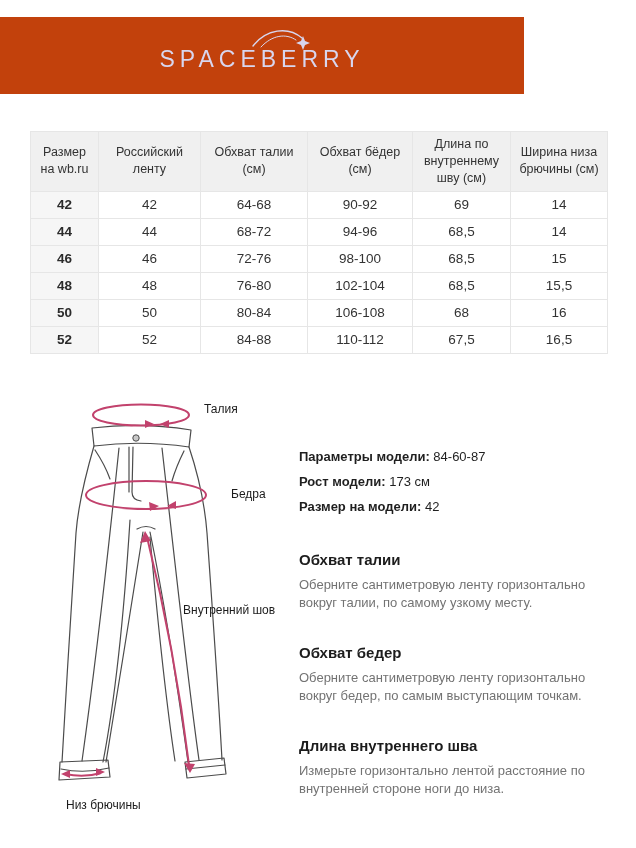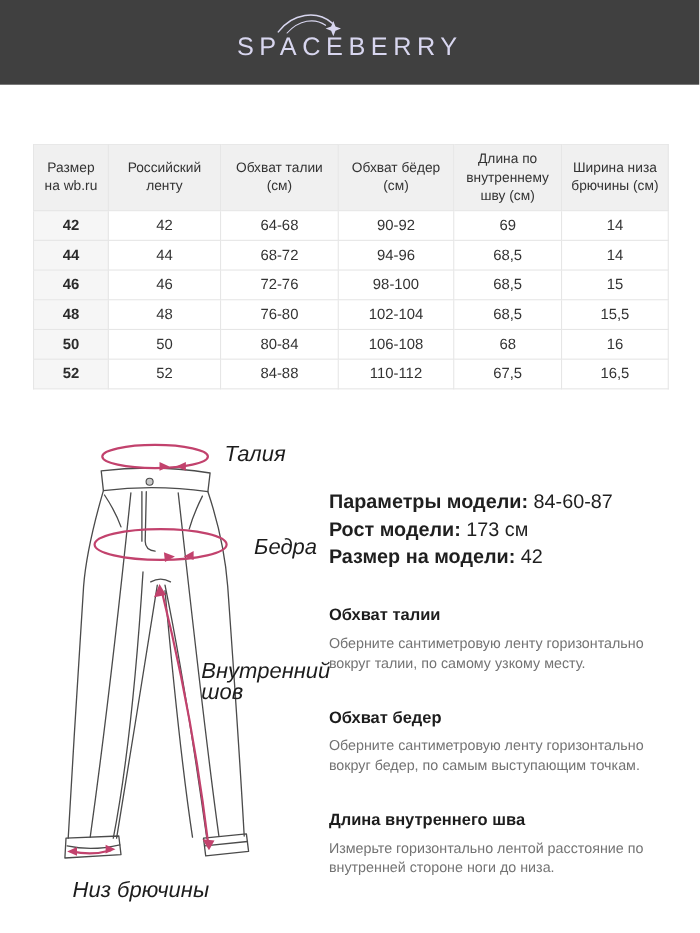--- a/index.html
+++ b/index.html
@@ -1,21 +1,21 @@
 <!DOCTYPE html>
 <html><head>
 <meta charset="utf-8">
 <style>
   * { margin:0; padding:0; box-sizing:border-box; }
   html,body { background:#ffffff; }
   body { font-family:"Liberation Sans","DejaVu Sans",sans-serif; color:#333; }
   .page { position:relative; width:636px; height:848px; background:#fff; overflow:hidden; margin:0 auto; }
 
   
-  .brand-header { position:absolute; left:0; top:0; width:636px; height:77px; background:#404040; }
+  .brand-header { position:absolute; left:0; top:17px; width:524px; height:77px; background:#c2410c; }
   .logo { position:relative; width:100%; height:100%; display:flex; align-items:center; justify-content:center; }
   .logo-text { color:#d8d6ef; font-size:23px; letter-spacing:5px; font-weight:400; padding-top:8px; }
   .comet { position:absolute; left:250px; top:7px; }
 
   
   .table-wrap { position:absolute; left:30px; top:131px; }
   table.size-table { border-collapse:collapse; table-layout:fixed; width:577px; }
   .size-table col.c1 { width:68px; }
   .size-table col.c2 { width:102px; }
   .size-table col.c3 { width:107px; }
@@ -23,30 +23,30 @@
   .size-table col.c5 { width:98px; }
   .size-table col.c6 { width:97px; }
   .size-table th, .size-table td { border:1px solid #e6e6e6; text-align:center; vertical-align:middle; }
   .size-table thead th { height:59px; background:#f0f0f0; font-size:12.5px; font-weight:400; color:#333; line-height:1.35; padding:4px 6px; }
   .size-table tbody td { height:27px; font-size:13.5px; color:#333; background:#fff; }
   .size-table tbody td.size-col { background:#f6f6f6; font-weight:bold; color:#2b2b2b; }
 
   
   .pants { position:absolute; left:28px; top:385px; width:270px; height:445px; }
   .pants svg { position:absolute; left:0; top:0; }
-  .dlabel { position:absolute; font-size:20px; color:#1c1c1c; white-space:nowrap;font-style:italic; }
+  .dlabel { position:absolute; font-size:12px; color:#1c1c1c; white-space:nowrap; }
   .lbl-waist  { left:176px; top:17px; }
   .lbl-hips   { left:203px; top:102px; }
   .lbl-inseam { left:155px; top:216px; width:110px; line-height:19px; white-space:normal; }
   .lbl-hem    { left:38px;  top:413px; }
 
   
   .info-col { position:absolute; left:299px; top:444px; width:316px; }
   .model-params { margin-bottom:27px; }
-  .model-params p { font-size:18px; line-height:25px; color:#1f1f1f; }
+  .model-params p { font-size:13px; line-height:25px; color:#1f1f1f; }
   .model-params b { font-weight:bold; }
   .guide-section { margin-bottom:23px;margin-top:32px; }
   .guide-section h3 { font-size:15px; font-weight:bold; color:#1c1c1c; margin-bottom:8px; }
   .guide-section p { font-size:13px; line-height:18px; color:#737373; }
 </style>
 </head>
 <body>
 
 <div class="page">
 

